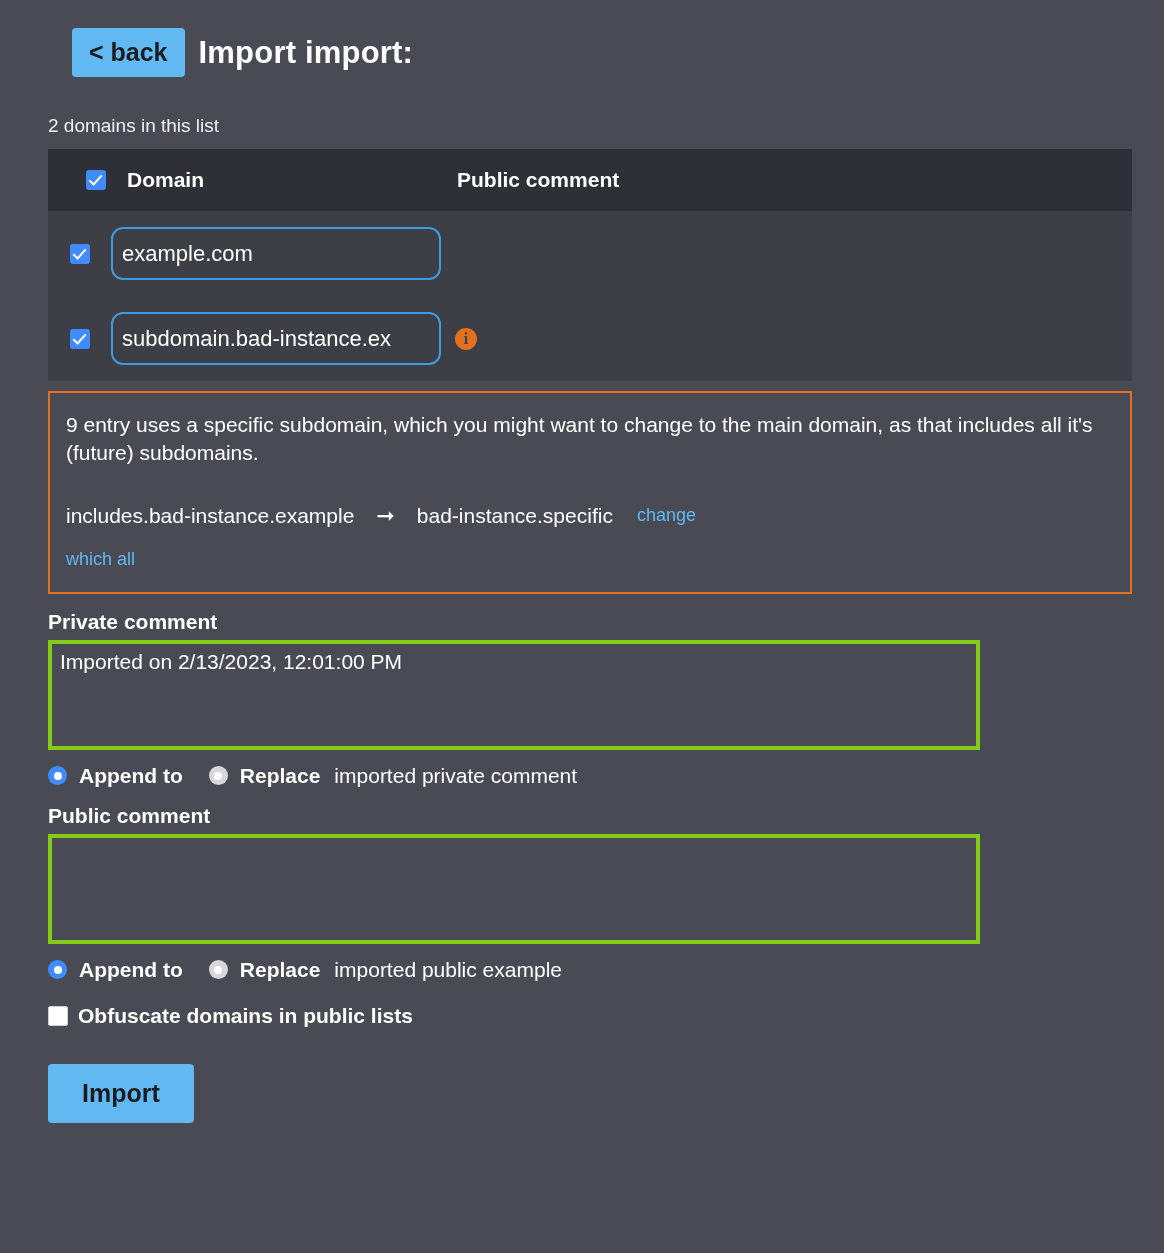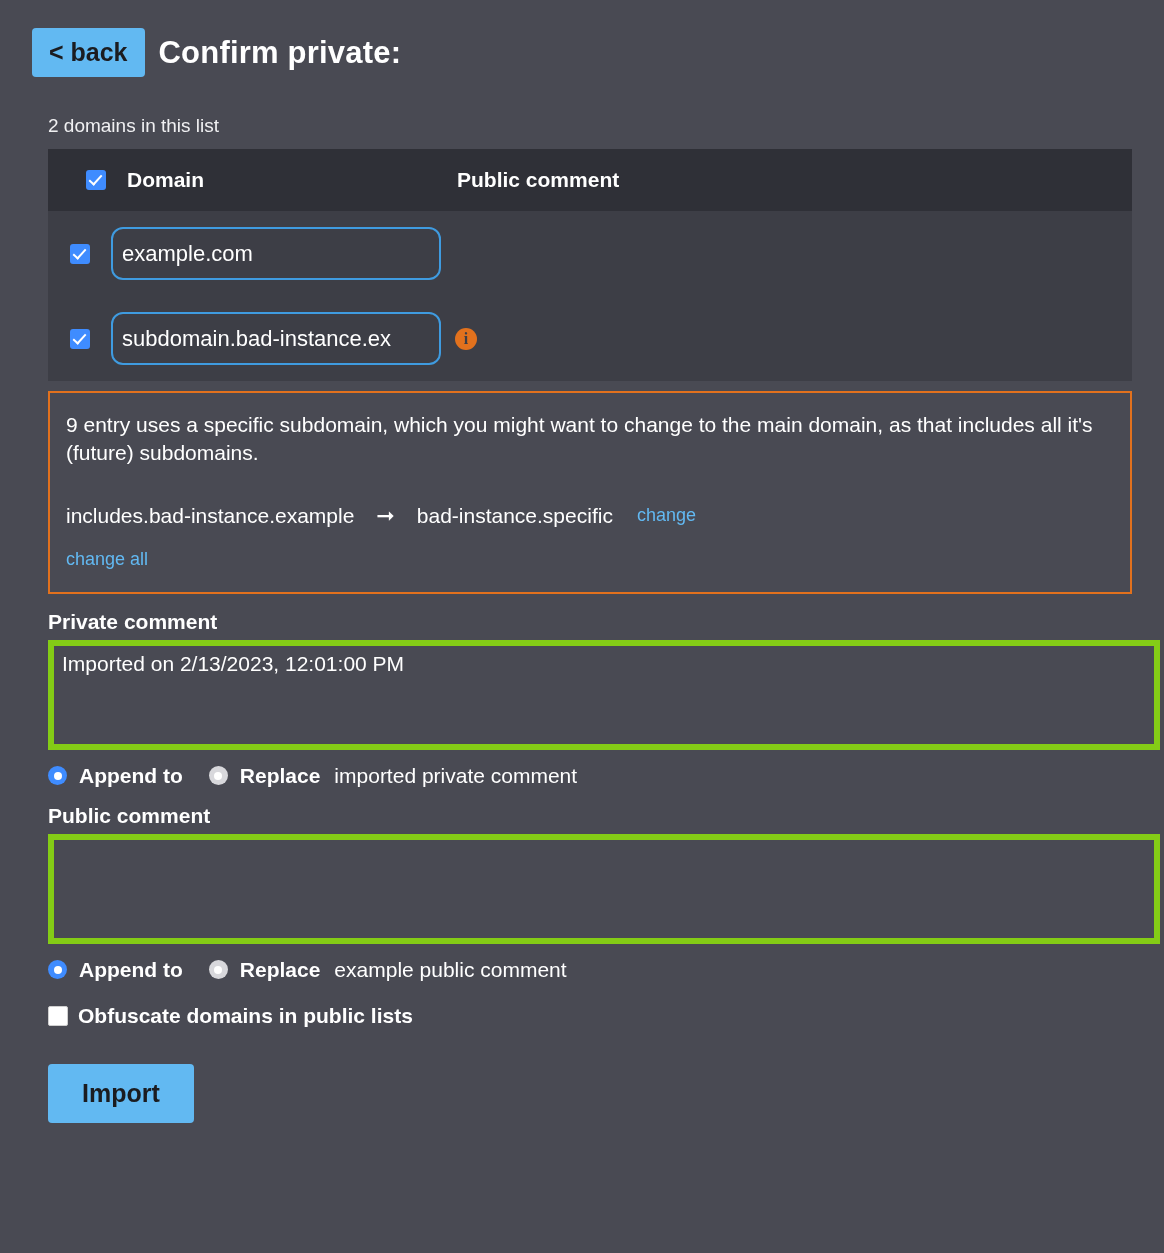--- a/index.html
+++ b/index.html
@@ -32,20 +32,21 @@
     background: #62b9f2;
     color: #1b1c20;
     font-weight: bold;
     font-size: 25px;
     border: none;
     border-radius: 4px;
     padding: 12px 17px;
     cursor: pointer;
     font-family: "Liberation Sans", sans-serif;
     line-height: 1;
+    margin-left: 40px;
   }
   .page-title {
     font-size: 31px;
     font-weight: bold;
     letter-spacing: 0.2px;
   }
 
   
   .count-line {
     margin-top: 38px;
@@ -187,25 +188,25 @@
   .field-label {
     margin-left: 16px;
     margin-top: 16px;
     font-size: 21px;
     font-weight: bold;
   }
   .textarea {
     display: block;
     margin-left: 16px;
     margin-top: 6px;
-    width: 1112px;
+    width: 932px;
     height: 110px;
     box-sizing: border-box;
     background: #494a53;
-    border: 6px solid #84cc16;
+    border: 4px solid #84cc16;
     color: #ffffff;
     font-size: 21px;
     padding: 6px 8px;
     font-family: "Liberation Sans", sans-serif;
     resize: none;
     outline: none;
   }
   .radio-row {
     margin-left: 16px;
     margin-top: 14px;
@@ -285,21 +286,21 @@
     font-family: "Liberation Sans", sans-serif;
   }
 </style>
 </head>
 <body>
 
 <div class="page">
 
   <div class="header">
     <button class="back-button">&lt; back</button>
-    <div class="page-title">Confirm private:</div>
+    <div class="page-title">Import import:</div>
   </div>
 
   <div class="count-line">2 domains in this list</div>
 
   <div class="table">
     <div class="table-head">
       <span class="cb"></span>
       <span class="th-domain">Domain</span>
       <span class="th-comment">Public comment</span>
     </div>
@@ -317,21 +318,21 @@
   </div>
 
   <div class="warn-box">
     <div class="warn-text">9 entry uses a specific subdomain, which you might want to change to the main domain, as that includes all it's (future) subdomains.</div>
     <div class="sub-row">
       <span>includes.bad-instance.example</span>
       <span class="arrow">➞</span>
       <span>bad-instance.specific</span>
       <span class="link">change</span>
     </div>
-    <span class="link change-all">change all</span>
+    <span class="link change-all">which all</span>
   </div>
 
   <div class="field-label">Private comment</div>
   <textarea class="textarea" placeholder="" style="">Imported on 2/13/2023, 12:01:00 PM</textarea>
 
   <div class="radio-row">
     <span class="radio"></span>
     <span class="radio-label">Append to</span>
     <span class="radio-gap"></span>
     <span class="radio-off"></span>
@@ -341,21 +342,21 @@
 
   <div class="field-label">Public comment</div>
   <textarea class="textarea" placeholder="" style=""></textarea>
 
   <div class="radio-row">
     <span class="radio"></span>
     <span class="radio-label">Append to</span>
     <span class="radio-gap"></span>
     <span class="radio-off"></span>
     <span class="radio-label">Replace</span>
-    <span class="radio-tail">example public comment</span>
+    <span class="radio-tail">imported public example</span>
   </div>
 
   <div class="check-row">
     <span class="cb-unchecked"></span>
     <span class="lbl">Obfuscate domains in public lists</span>
   </div>
 
   <button class="import-button">Import</button>
 
 </div>

